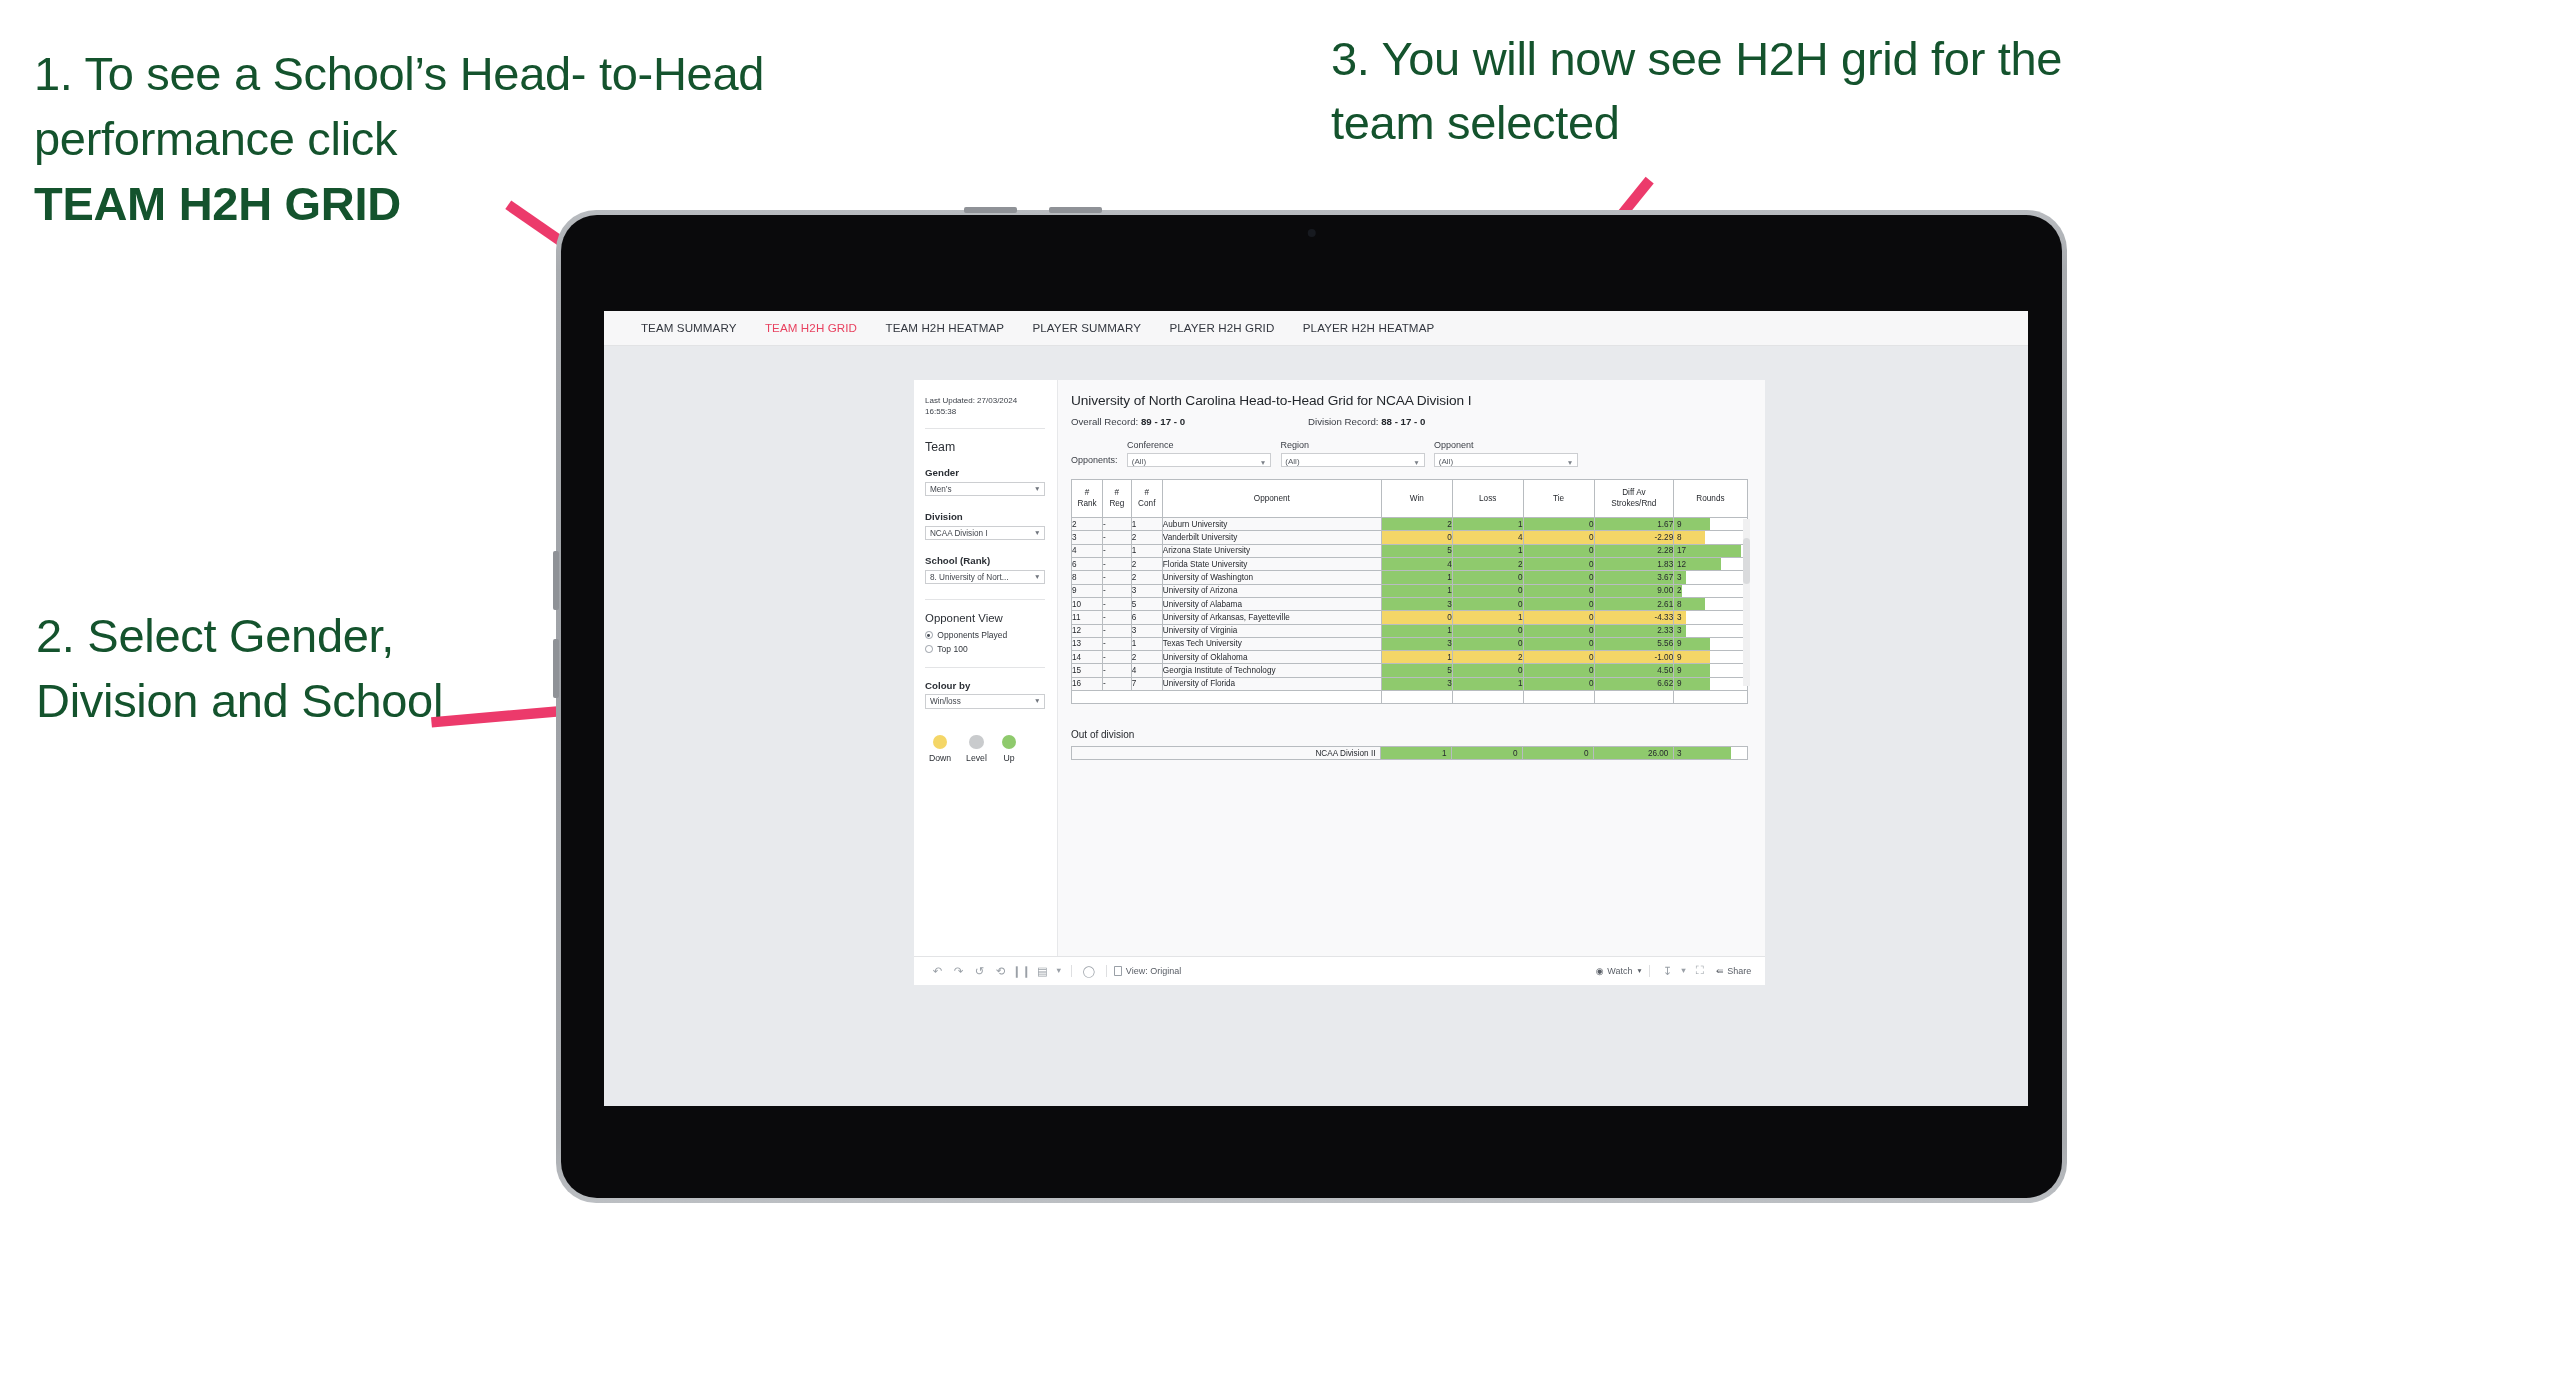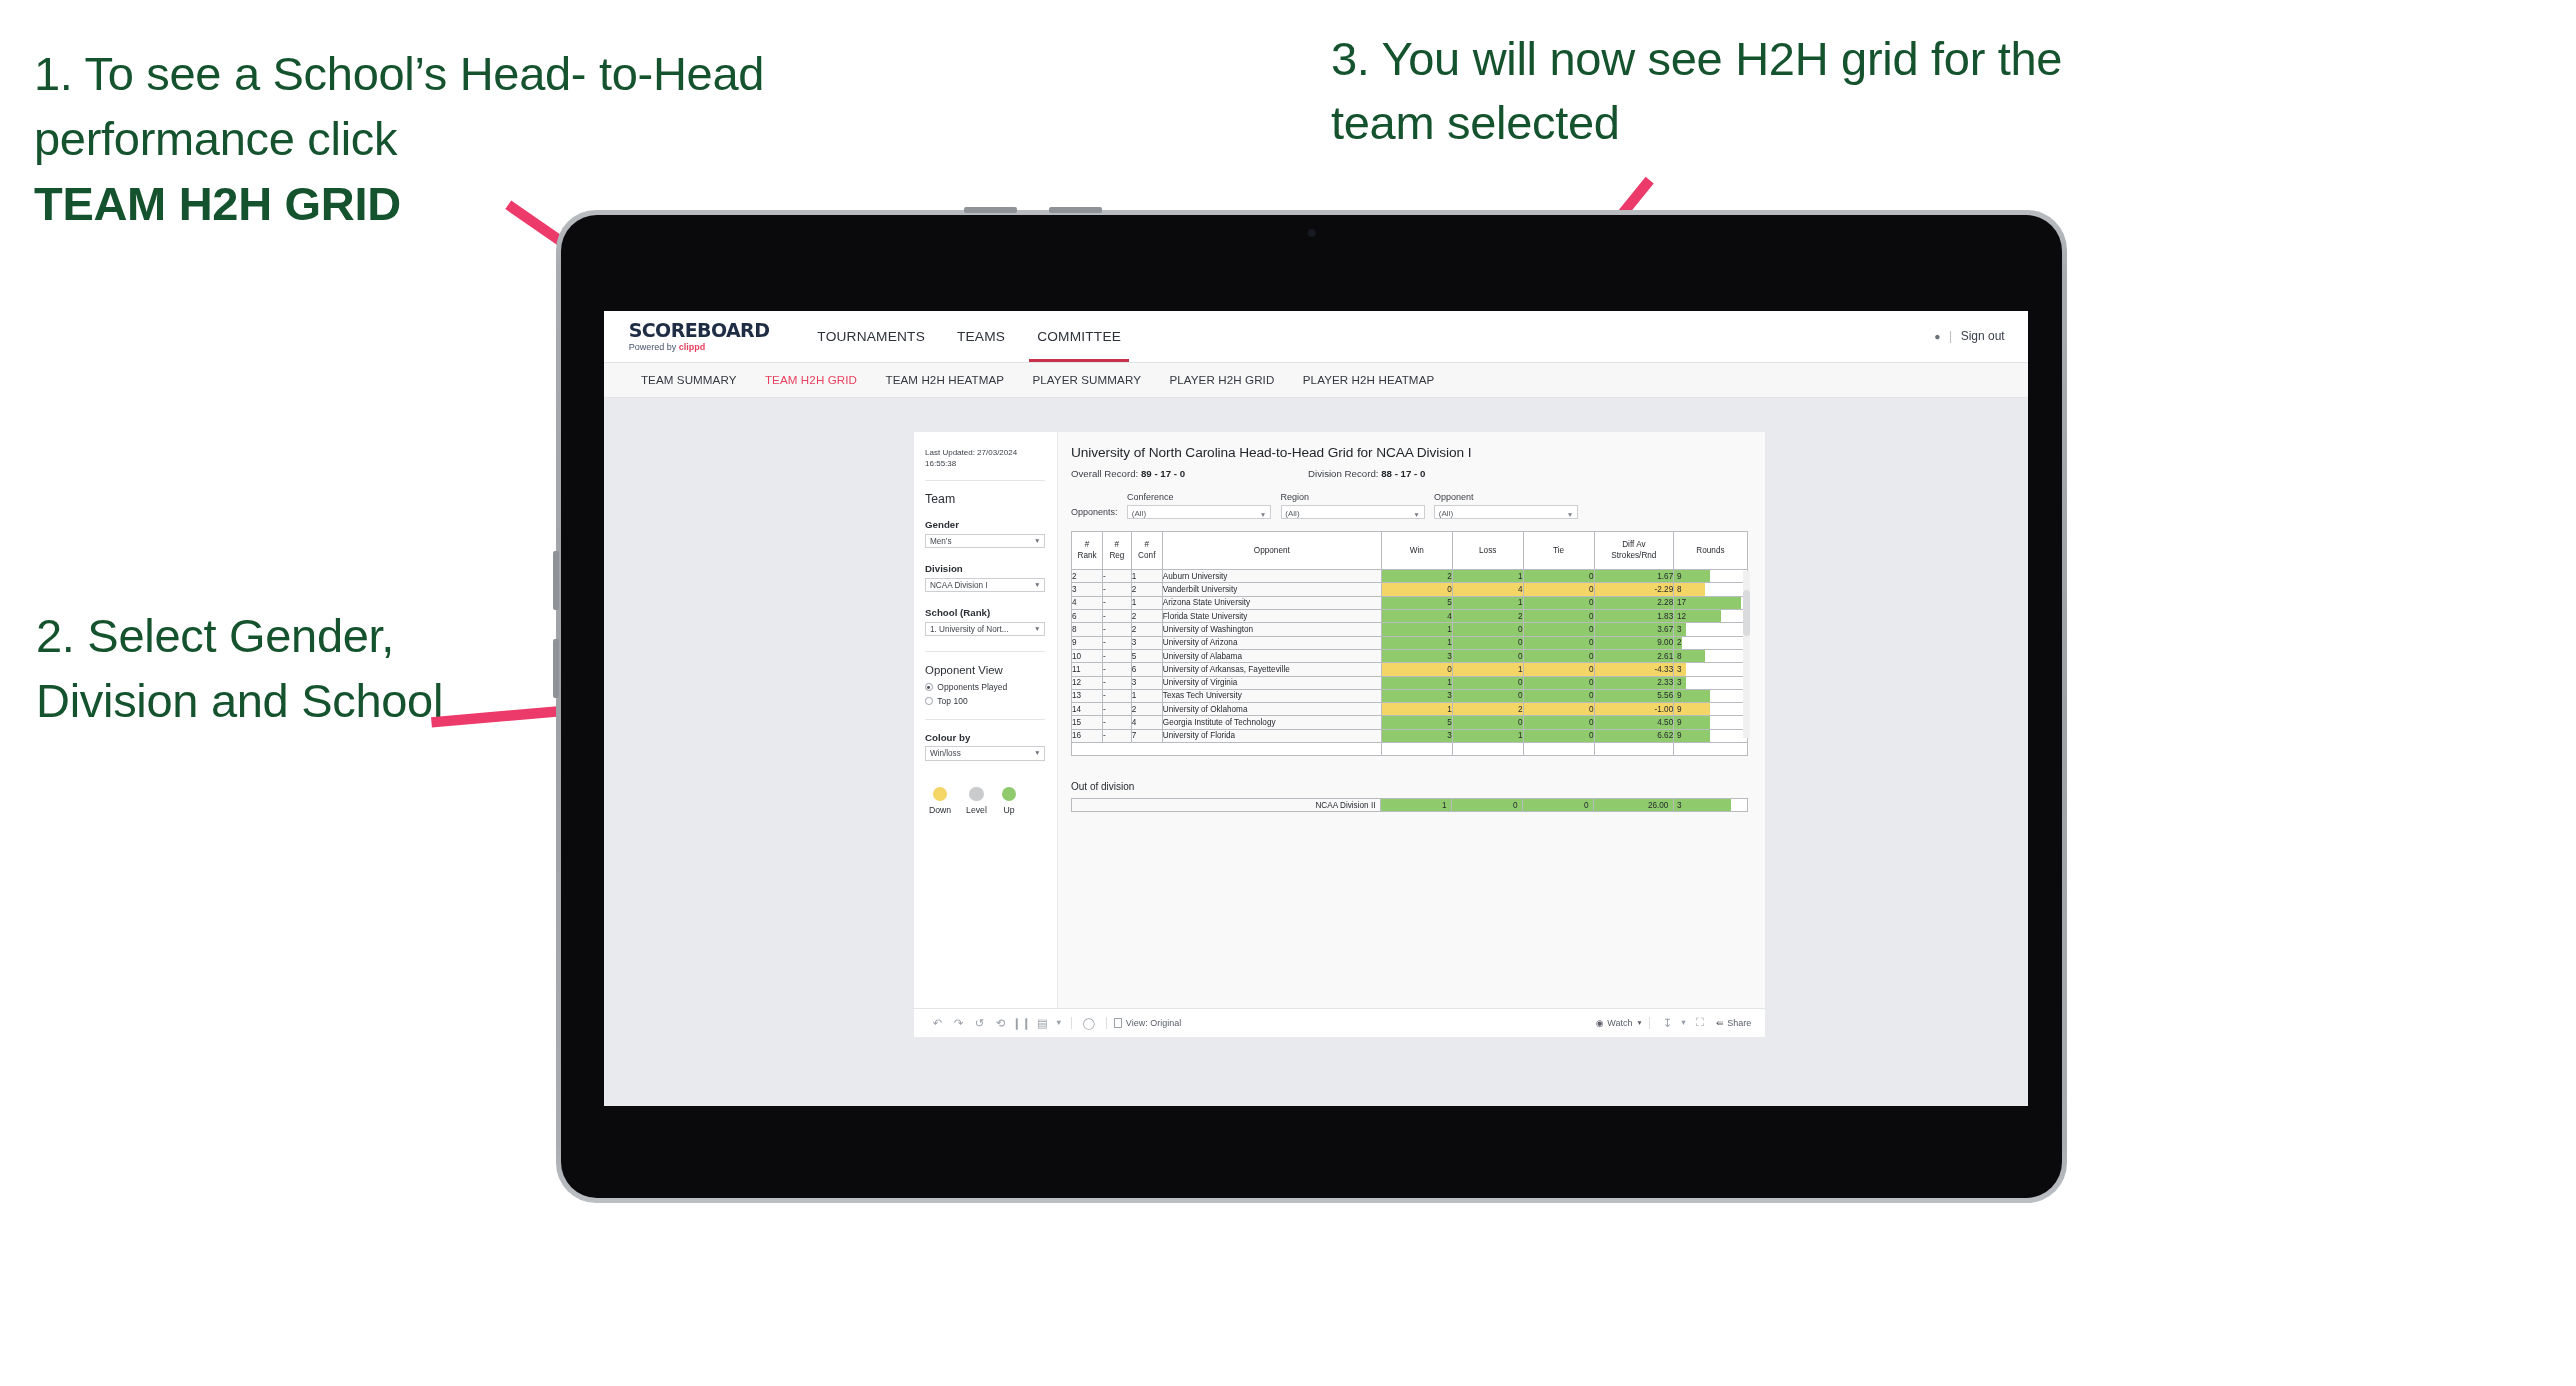--- a/index.html
+++ b/index.html
@@ -280,40 +280,20 @@
   <div id="tablet">
     <div class="tab-btn top1"></div>
     <div class="tab-btn top2"></div>
     <div class="tab-btn left1"></div>
     <div class="tab-btn left2"></div>
     <div id="tablet-inner">
       <div class="tab-cam"></div>
 
       <div id="screen">
 
-        <div class="topbar">
-          <div class="logo-wrap">
-            <div class="logo-main">SCOREBOARD</div>
-            <div class="logo-sub">
-              <span>Powered by </span><span class="brand">clippd</span>
-            </div>
-          </div>
-
-          <div class="topnav">
-            <div class="topnav-item">TOURNAMENTS</div>
-            <div class="topnav-item">TEAMS</div>
-            <div class="topnav-item active">COMMITTEE</div>
-          </div>
-
-          <div class="topbar-right">
-            <span class="acct">●</span>
-            <span class="sep">|</span>
-            <span>Sign out</span>
-          </div>
-        </div>
 
         <div class="subnav">
           <div class="subnav-item">TEAM SUMMARY</div>
           <div class="subnav-item active">TEAM H2H GRID</div>
           <div class="subnav-item">TEAM H2H HEATMAP</div>
           <div class="subnav-item">PLAYER SUMMARY</div>
           <div class="subnav-item">PLAYER H2H GRID</div>
           <div class="subnav-item">PLAYER H2H HEATMAP</div>
         </div>
 
@@ -340,21 +320,21 @@
                   <div class="side-label">Division</div>
                   <div class="sel">
                     <span>NCAA Division I</span>
                     <span class="car">▼</span>
                   </div>
                 </div>
 
                 <div class="side-group">
                   <div class="side-label">School (Rank)</div>
                   <div class="sel">
-                    <span>1. University of Nort...</span>
+                    <span>8. University of Nort...</span>
                     <span class="car">▼</span>
                   </div>
                 </div>
 
                 <div class="side-hr"></div>
 
                 <div class="side-h2">Opponent View</div>
                 <div class="radio-row">
                   <span class="radio on"></span>
                   <span>Opponents Played</span>

